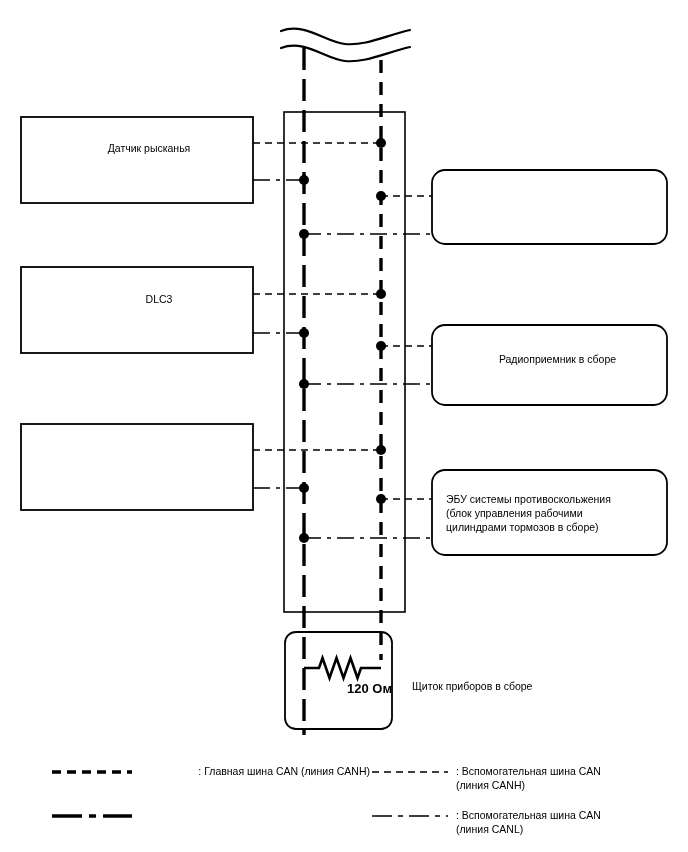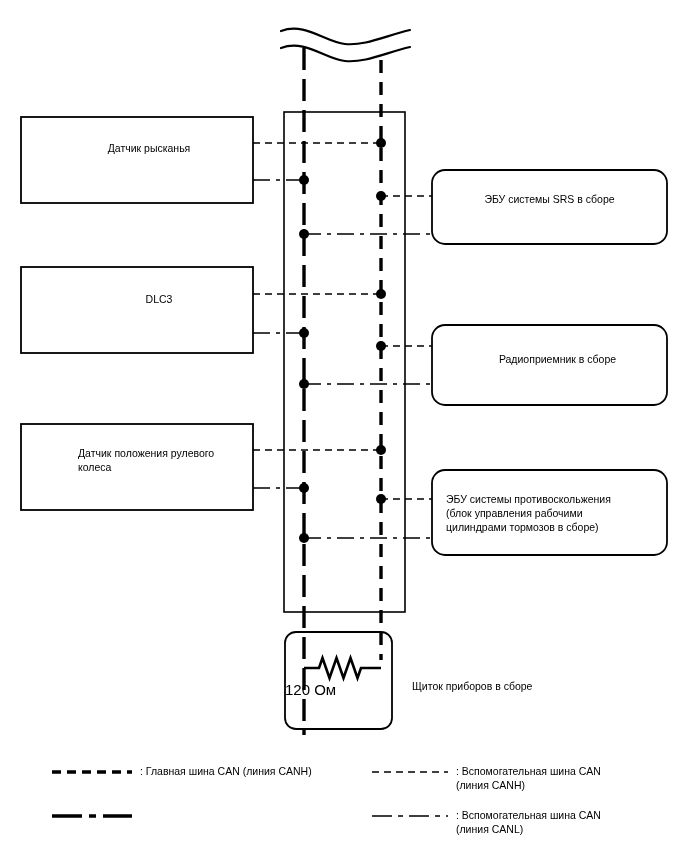--- a/index.html
+++ b/index.html
@@ -4,21 +4,21 @@
 <style>
   html,body{margin:0;padding:0;background:#ffffff;}
   body{width:688px;height:852px;position:relative;overflow:hidden;
        font-family:"Liberation Sans","DejaVu Sans",sans-serif;color:#000;}
   #stage{position:absolute;left:0;top:0;width:688px;height:852px;}
   svg#diagram{position:absolute;left:0;top:0;width:688px;height:852px;}
   .boxlabel{position:absolute;font-size:10.5px;line-height:14px;color:#000;}
   .center{text-align:center;}
   .left{text-align:left;}
   .legend-text{position:absolute;font-size:10.5px;line-height:13.5px;color:#000;white-space:pre-line;}
-  .ohm{position:absolute;font-size:15px;text-align:left;color:#000;}
+  .ohm{position:absolute;font-size:13px;text-align:right;color:#000;font-weight:bold;}
 </style>
 </head>
 <body>
 
 <div id="stage">
 
   <svg id="diagram" viewBox="0 0 688 852">
 
     <g fill="none" stroke="#000" stroke-width="2.2" stroke-linecap="round">
       <path d="M281,31 C305,22 325,42 345,44 C365,46 385,36 410,30"></path>
@@ -94,36 +94,33 @@
       <line x1="372" y1="772" x2="448" y2="772" stroke-width="1.5" stroke-dasharray="7 5"></line>
       <line x1="372" y1="816" x2="448" y2="816" stroke-width="1.5" stroke-dasharray="20 6 5 6"></line>
     </g>
 
   </svg>
 
   <div class="boxlabel center" style="left:21px; top:141px; width:232px;margin-left:12px;">Датчик рысканья</div>
 
   <div class="boxlabel center" style="left:21px; top:292px; width:276px;">DLC3</div>
 
-  <div class="boxlabel left" style="left:78px; top:446px; width:175px; white-space:pre-line;">Датчик положения рулевого
-колеса</div>
 
-  <div class="boxlabel center" style="left:432px; top:192px; width:235px;">ЭБУ системы SRS в сборе</div>
 
   <div class="boxlabel center" style="left:432px; top:352px; width:235px;margin-left:8px;">Радиоприемник в сборе</div>
 
   <div class="boxlabel left" style="left:446px; top:481px; width:220px; white-space:pre-line;margin-top:11px;">ЭБУ системы противоскольжения
 (блок управления рабочими
 цилиндрами тормозов в сборе)</div>
 
   <div class="ohm" style="left:285px; top:681px; width:107px;">120 Ом</div>
 
   <div class="boxlabel left" style="left:412px; top:679px; width:230px;">Щиток приборов в сборе</div>
 
-  <div class="legend-text" style="left:140px; top:765px; width:230px;">: Главная шина CAN (линия CANH)</div>
+  <div class="legend-text" style="left:140px; top:765px; width:230px;text-align:right;">: Главная шина CAN (линия CANH)</div>
 
 
   <div class="legend-text" style="left:456px; top:765px; width:225px;">: Вспомогательная шина CAN
 (линия CANH)</div>
 
   <div class="legend-text" style="left:456px; top:809px; width:225px;">: Вспомогательная шина CAN
 (линия CANL)</div>
 
 </div>
 

